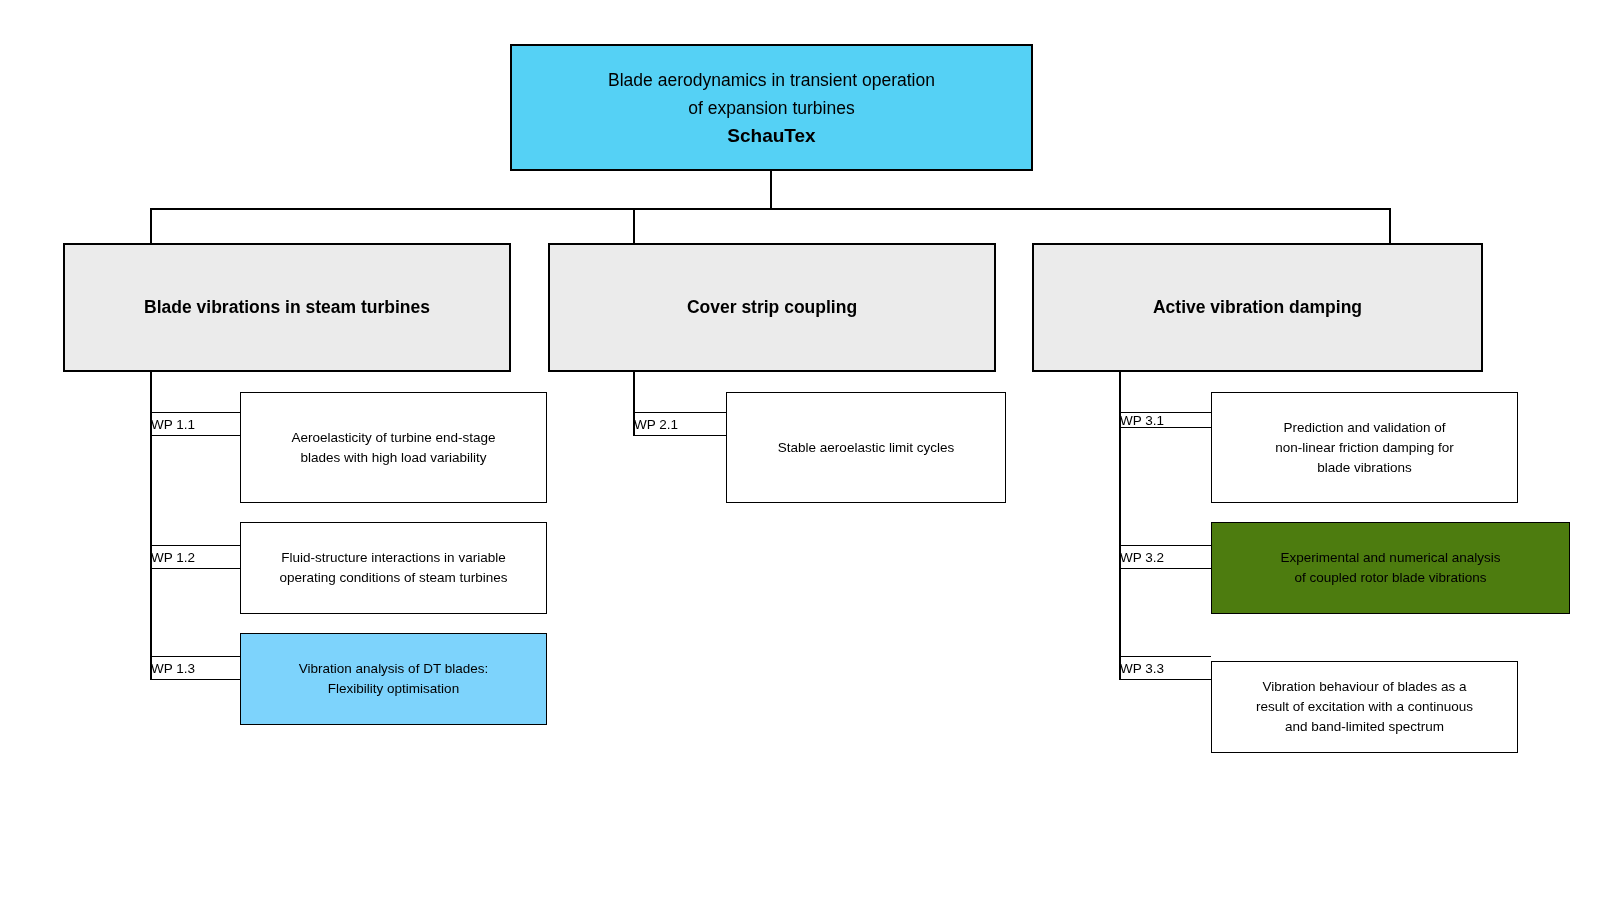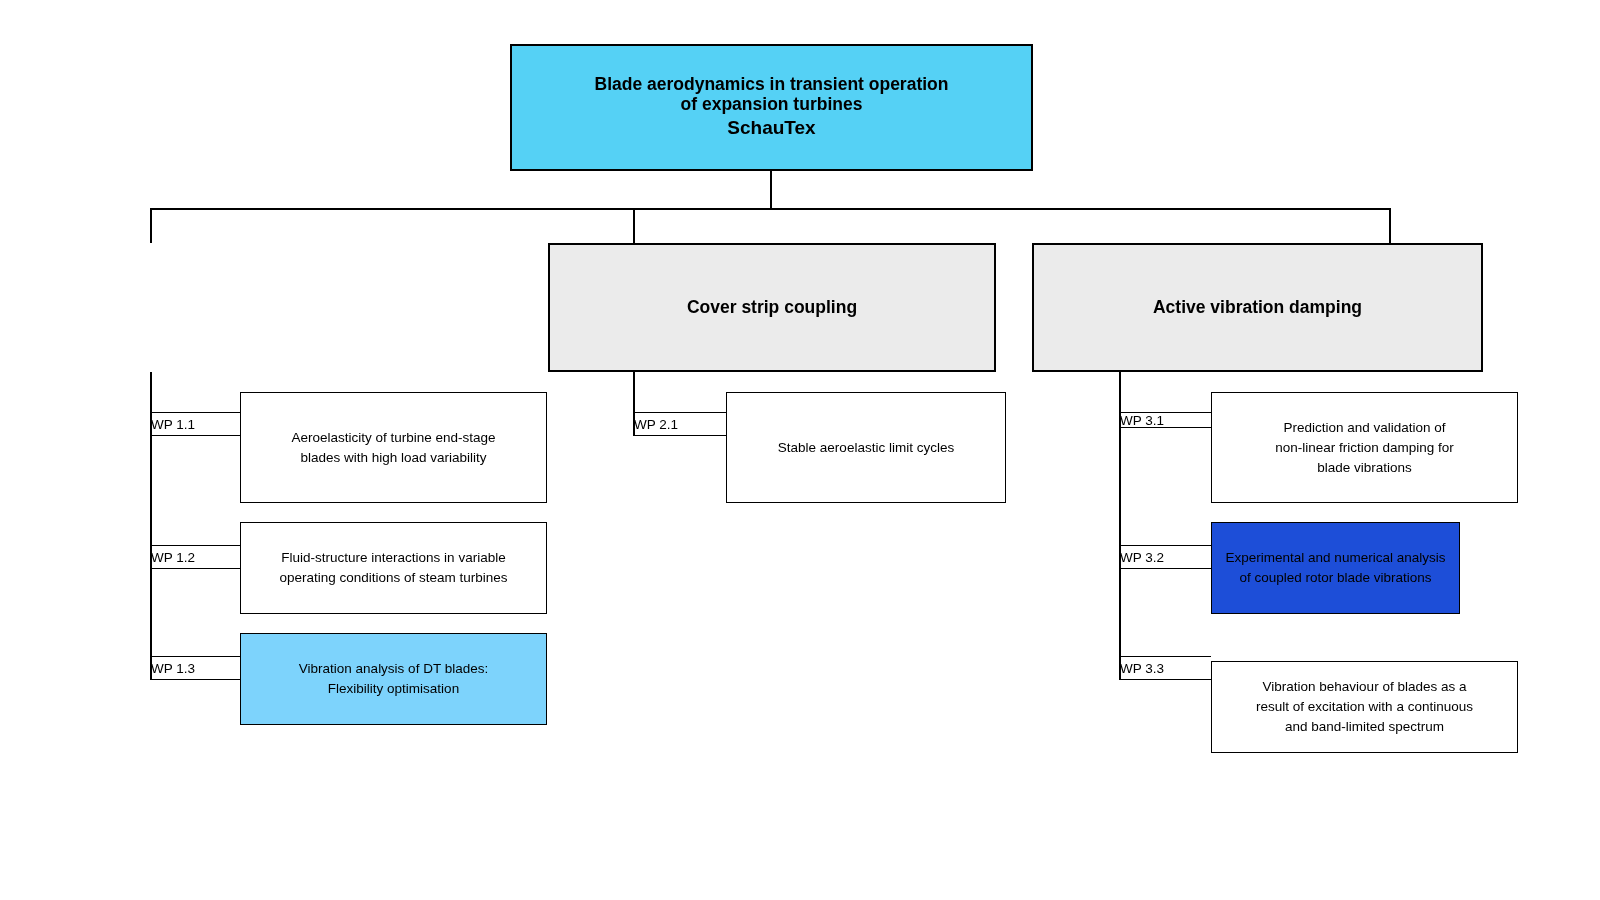--- a/index.html
+++ b/index.html
@@ -16,22 +16,22 @@
     border: 2px solid #000;
     display: flex;
     flex-direction: column;
     align-items: center;
     justify-content: center;
     text-align: center;
   }
   .root-box { background: #55d1f5; }
   .root-title {
     font-size: 17.5px;
-    font-weight: bold;
-    line-height: 20px;
+    font-weight: normal;
+    line-height: 28px;
     white-space: pre-line;
   }
   .root-subtitle {
     font-size: 19px;
     font-weight: bold;
     line-height: 27px;
   }
   .branch-box {
     background: #ebebeb;
     font-weight: bold;
@@ -71,20 +71,23 @@
 of expansion turbines</div>
     <div class="root-subtitle">SchauTex</div>
   </div>
 
   <div class="line vline" style="left:770px; top:171px; height:37px;"></div>
   <div class="line hline" style="left:151px; top:208px; width:1240px;"></div>
   <div class="line vline" style="left:150px; top:208px; height:35px;"></div>
   <div class="line vline" style="left:633px; top:208px; height:35px;"></div>
   <div class="line vline" style="left:1389px; top:208px; height:35px;"></div>
 
+  <div class="box branch-box" style="left: 63px; top: 243px; width: 448px; height: 129px; background-color: rgb(235, 235, 235);">
+    <div>Blade vibrations in steam turbines</div>
+  </div>
   <div class="box branch-box" style="left: 548px; top: 243px; width: 448px; height: 129px; background-color: rgb(235, 235, 235);">
     <div>Cover strip coupling</div>
   </div>
   <div class="box branch-box" style="left: 1032px; top: 243px; width: 451px; height: 129px; background-color: rgb(235, 235, 235);">
     <div>Active vibration damping</div>
   </div>
 
   <div class="line vline" style="left:150px; top:372px; height:308px;"></div>
   <div class="line vline" style="left:633px; top:372px; height:64px;"></div>
   <div class="line vline" style="left:1119px; top:372px; height:308px;"></div>
@@ -125,21 +128,21 @@
   </div>
   <div class="box wp-box" style="left: 1211px; top: 392px; width: 307px; height: 111px; background-color: rgb(255, 255, 255);">
     <div class="wp-text">Prediction and validation of
 non-linear friction damping for
 blade vibrations</div>
   </div>
 
   <div class="wp-tab" style="left:1120px; top:545px; width:91px; height:24px;">
     <span>WP 3.2</span>
   </div>
-  <div class="box wp-box" style="left: 1211px; top: 522px; width: 249px; height: 92px; background-color: #1d4ed8;">
+  <div class="box wp-box" style="left: 1211px; top: 522px; width: 359px; height: 92px; background-color: #4d7c0f;">
     <div class="wp-text">Experimental and numerical analysis
 of coupled rotor blade vibrations</div>
   </div>
 
   <div class="wp-tab" style="left:1120px; top:656px; width:91px; height:24px;">
     <span>WP 3.3</span>
   </div>
   <div class="box wp-box" style="left: 1211px; top: 633px; width: 307px; height: 92px; background-color: rgb(255, 255, 255); margin-top: 28px;">
     <div class="wp-text">Vibration behaviour of blades as a
 result of excitation with a continuous

